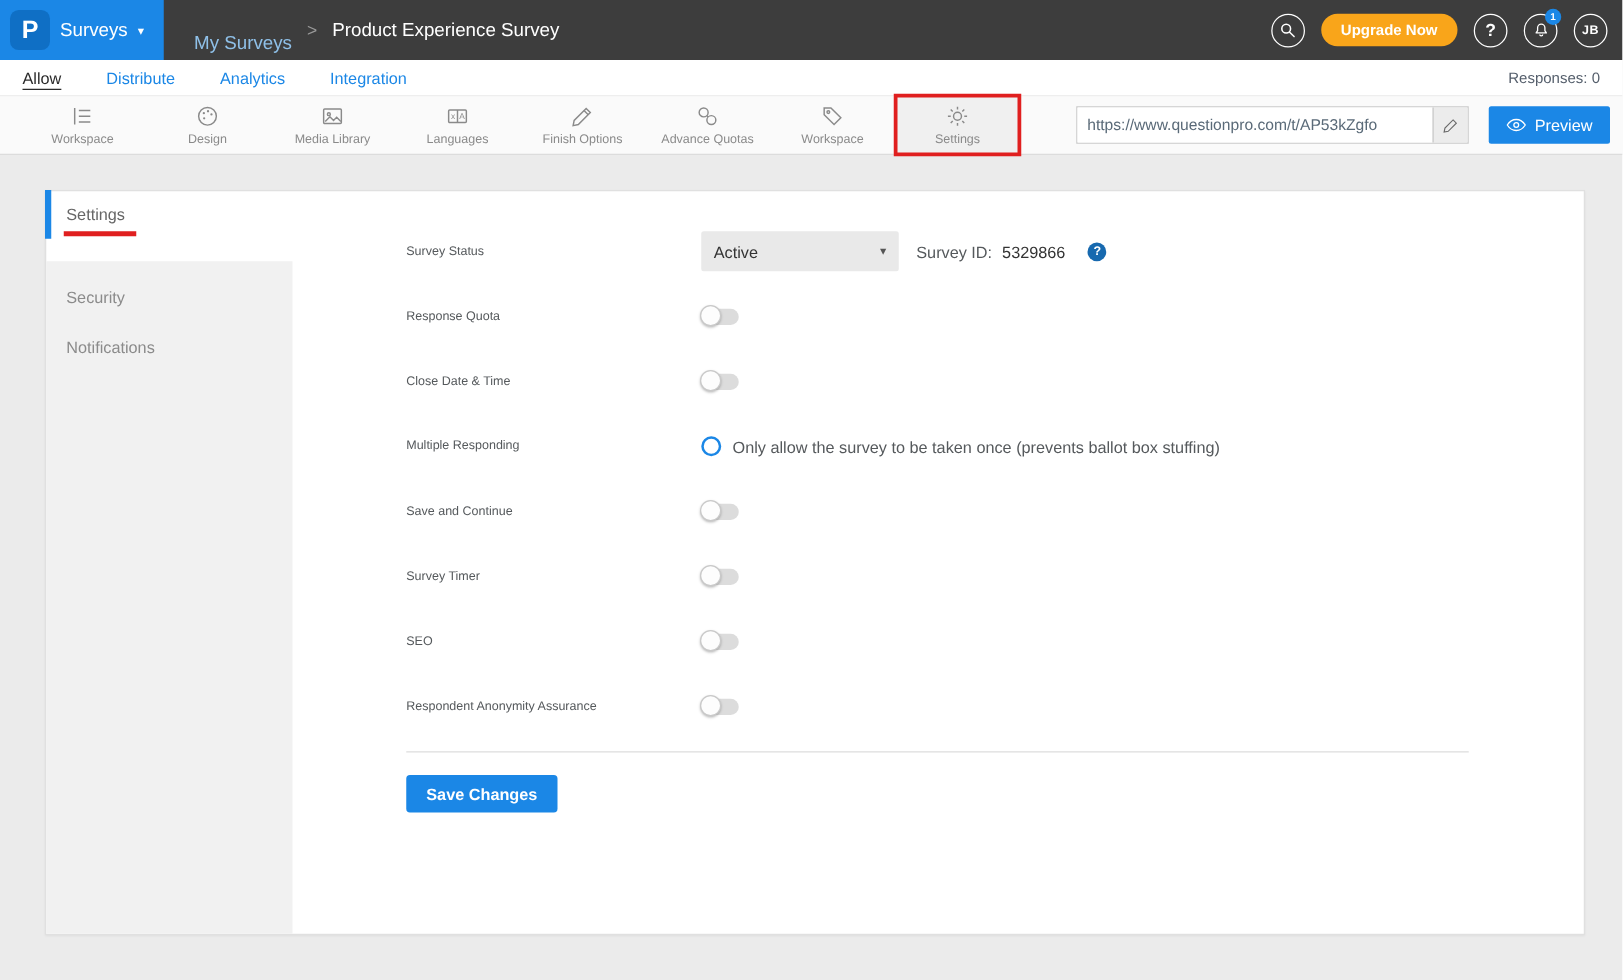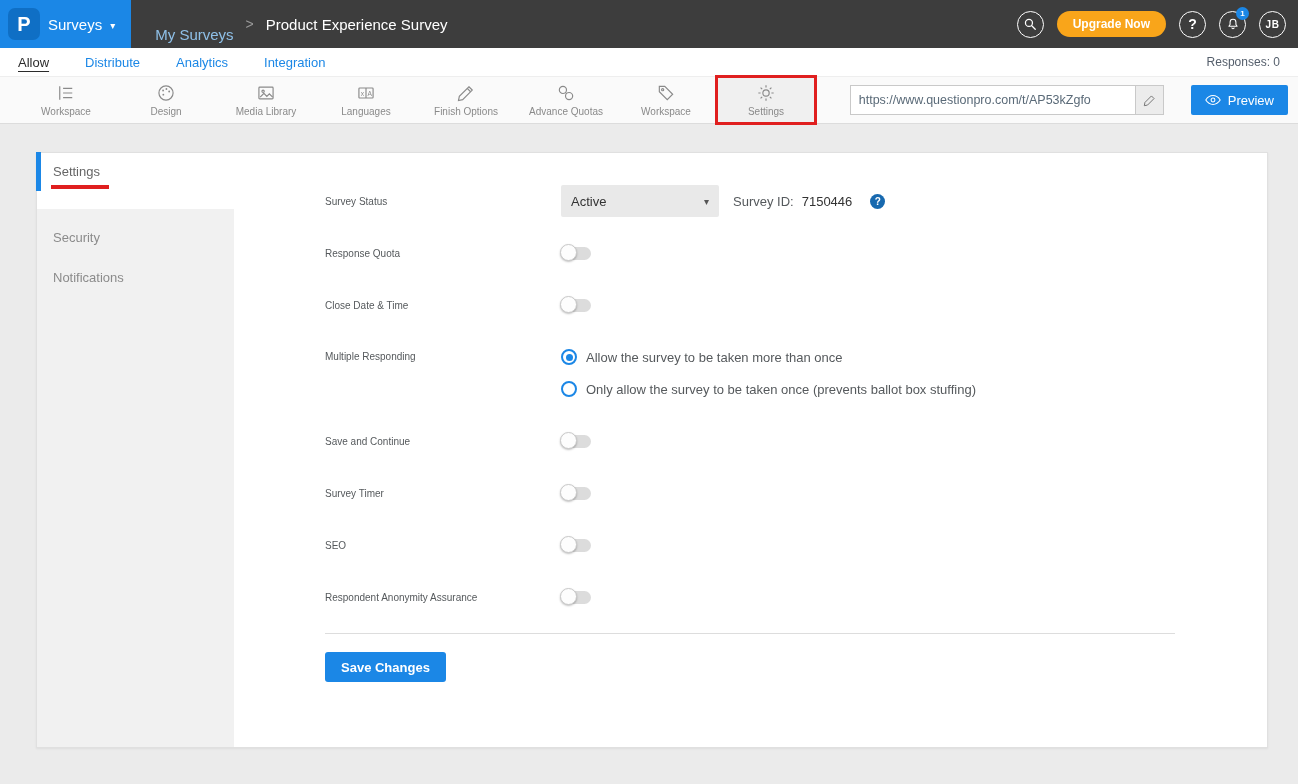--- a/index.html
+++ b/index.html
@@ -36,21 +36,21 @@
   .tool svg { stroke:#8a8a8a; fill:none; stroke-width:1.4; }
   .tool svg .dot, .tool svg text { fill:#8a8a8a; stroke:none; }
   .tool .lbl { font-size:10px; color:#8a8a8a; white-space:nowrap; }
   .tool.active { background:#f0f0f0; }
   .tool.active::after { content:""; position:absolute; inset:-1px; border:3px solid #e01f1f; pointer-events:none; }
   .toolbar-right { margin-left:auto; display:flex; align-items:center; padding-right:10px; }
   .url-box { display:flex; width:314px; height:30px; border:1px solid #c9c9c9; background:#fff; }
   .url-box input { flex:1; border:0; outline:none; padding:0 8px; font-size:12.5px; color:#5a6a78; font-family:"Liberation Sans",sans-serif; min-width:0; }
   .url-edit { width:28px; background:#ececec; border-left:1px solid #c9c9c9; display:flex; align-items:center; justify-content:center; cursor:pointer; }
   .url-edit svg { stroke:#6a6a6a; fill:none; stroke-width:1.4; }
-  .preview-btn { margin-left:27px; height:30px; background:#1b87e6; color:#fff; font-size:13px; display:flex; align-items:center; gap:7px; padding:0 14px; border-radius:2px; cursor:pointer; }
+  .preview-btn { margin-left:16px; height:30px; background:#1b87e6; color:#fff; font-size:13px; display:flex; align-items:center; gap:7px; padding:0 14px; border-radius:2px; cursor:pointer; }
   .preview-btn svg { stroke:#fff; fill:none; stroke-width:1.3; }
 
   
   .content { padding:28px 30px 36px 36px; }
   .card { position:relative; width:1232px; height:596px; background:#fff; border:1px solid #e0e0e0; box-shadow:0 1px 2px rgba(0,0,0,.06); }
   .accent { position:absolute; left:-1px; top:-1px; width:5px; height:39px; background:#1b87e6; }
   .side-head { position:absolute; left:16px; top:11px; font-size:13px; color:#666; cursor:pointer; }
   .side-underline { position:absolute; left:14px; top:32px; width:58px; height:3.5px; background:#e01f1f; }
   .side-panel { position:absolute; left:0; top:56px; bottom:0; width:197px; background:#f1f1f1; padding-top:8px; }
   .side-item { height:40px; display:flex; align-items:center; padding:0 16px; font-size:13px; color:#8b8b8b; cursor:pointer; }
@@ -222,21 +222,21 @@
 
       <div class="form">
 
         <div class="frow">
           <span class="flabel">Survey Status</span>
           <div class="dropdown">
             <span>Active</span>
             <span class="caret">▾</span>
           </div>
           <span class="sid-label">Survey ID:</span>
-          <span class="sid-value">7150446</span>
+          <span class="sid-value">5329866</span>
           <div class="help-icon">?</div>
         </div>
 
         <div class="frow">
           <span class="flabel">Response Quota</span>
           <div class="toggle">
               <div class="knob"></div>
             </div>
         </div>
 
@@ -244,24 +244,20 @@
           <span class="flabel">Close Date &amp; Time</span>
           <div class="toggle">
               <div class="knob"></div>
             </div>
         </div>
 
         <div class="frow top">
           <span class="flabel">Multiple Responding</span>
           <div class="radio-group">
             <div class="radio-line">
-              <div class="radio checked"></div>
-              <span class="radio-label">Allow the survey to be taken more than once</span>
-            </div>
-            <div class="radio-line">
               <div class="radio"></div>
               <span class="radio-label">Only allow the survey to be taken once (prevents ballot box stuffing)</span>
             </div>
           </div>
         </div>
 
         <div class="frow">
           <span class="flabel">Save and Continue</span>
           <div class="toggle">
               <div class="knob"></div>

